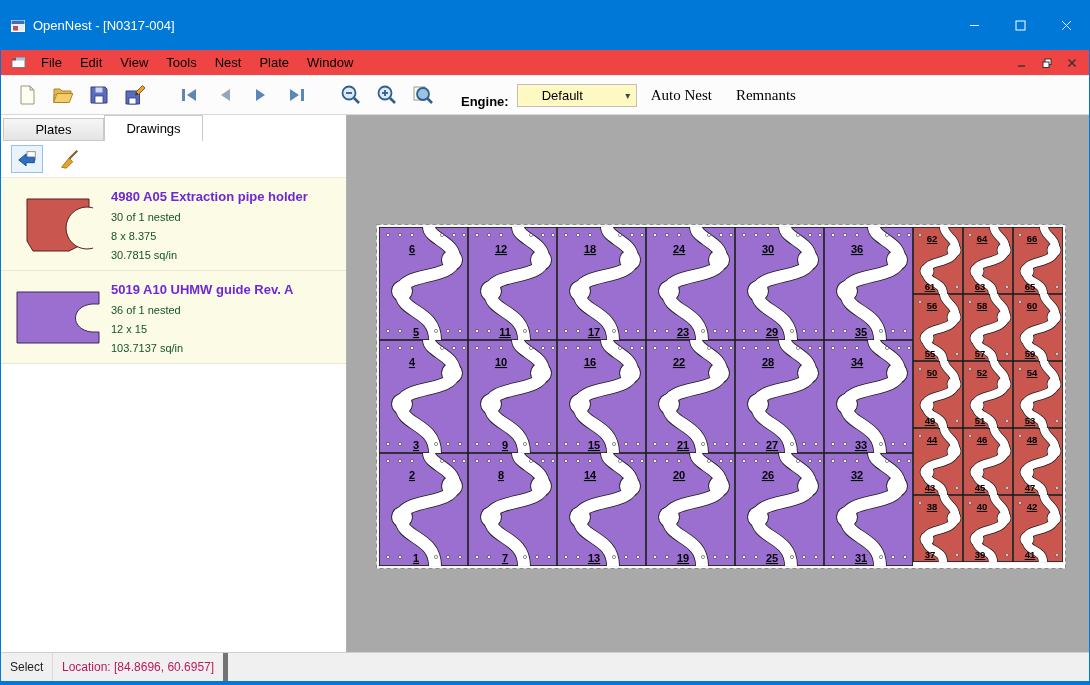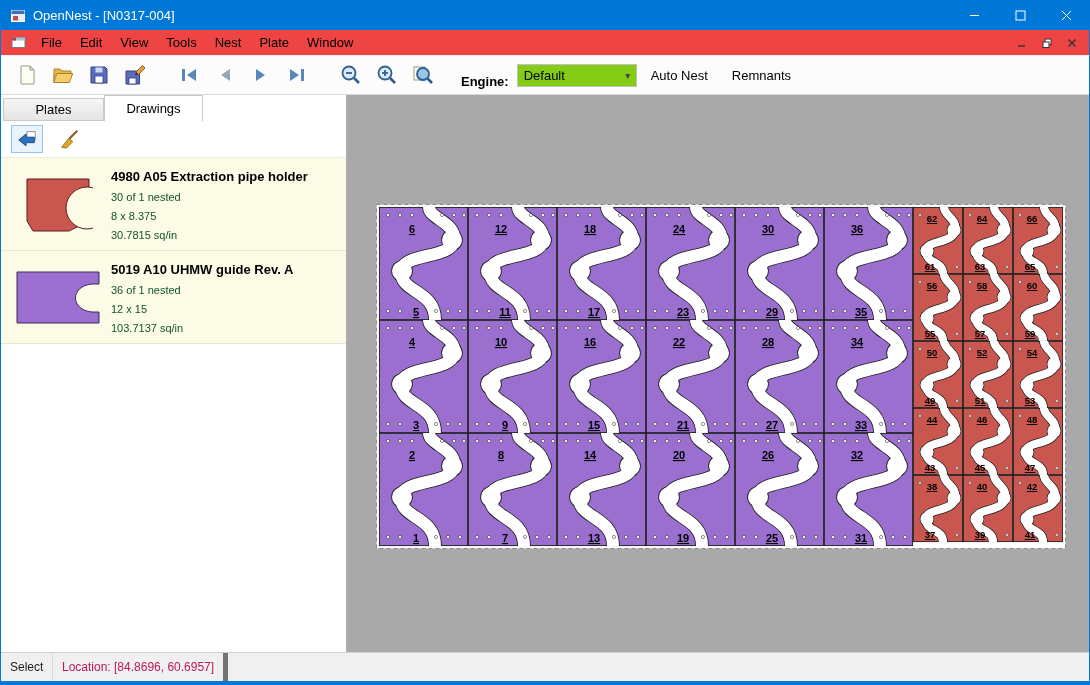--- a/index.html
+++ b/index.html
@@ -4,58 +4,58 @@
 <style>
   *{margin:0;padding:0;box-sizing:border-box}
   html,body{width:1090px;height:685px;overflow:hidden}
   body{font-family:"Liberation Sans","DejaVu Sans",sans-serif;font-size:13px;background:#fff}
   svg{display:block}
   svg text{font-family:"Liberation Sans","DejaVu Sans",sans-serif}
 
   .window{width:1090px;height:685px;border:1px solid #0078d7;border-bottom-width:4px;display:flex;flex-direction:column;background:#fff}
 
   
-  .titlebar{height:29px;background:#0078d7;display:flex;align-items:center;color:#fff;flex:0 0 auto}
+  .titlebar{height:49px;background:#0078d7;display:flex;align-items:center;color:#fff;flex:0 0 auto}
   .titlebar .app-icon{margin:0 7px 0 9px}
   .title-text{font-size:13px}
   .tb-buttons{margin-left:auto;display:flex;height:100%}
   .tb-btn{width:46px;height:100%;display:flex;align-items:center;justify-content:center}
 
   
   .menubar{height:26px;display:flex;align-items:center;background:#ef4444;border-bottom:1px solid #f0f0f0;flex:0 0 auto}
   .mdi-icon{margin:0 6px 0 10px}
   .menu-item{padding:5px 9px;cursor:default}
   .mdi-controls{margin-left:auto;display:flex;align-items:center;gap:3px;padding-right:6px}
   .mdi-btn{width:22px;height:19px;display:flex;align-items:center;justify-content:center}
 
   
   .toolbar{height:39px;display:flex;align-items:center;background:#fcfcfc;border-bottom:1px solid #d8d8d8;padding-left:8px;flex:0 0 auto}
   .tool-btn{width:36px;height:32px;display:flex;align-items:center;justify-content:center}
   .tool-sep{width:18px}
   .engine-label{font-weight:bold;margin:12px 8px 0 20px}
-  .combo{width:120px;height:23px;border:1px solid #c0c0c0;background:#84cc16;display:flex;align-items:center;padding-left:6px}
+  .combo{width:120px;height:23px;border:1px solid #c0c0c0;background:#fef9c3;display:flex;align-items:center;padding-left:24px}
   .combo .combo-value{flex:1}
   .combo .caret{width:16px;color:#444;font-size:10px;text-align:center}
-  .flat-btn{padding:6px 10px;margin-left:4px;background:transparent;border:none;font-size:13px;font-family:Liberation Sans, sans-serif;cursor:default}
+  .flat-btn{padding:6px 10px;margin-left:4px;background:transparent;border:none;font-size:15px;font-family:Liberation Serif, serif;cursor:default}
 
   
   .content{flex:1;display:flex;min-height:0}
   .left-panel{width:346px;background:#fff;border-right:1px solid #b0b0b0;display:flex;flex-direction:column;flex:0 0 auto}
   .tabstrip{height:26px;display:flex;align-items:flex-end;padding-left:2px;background:#fff;flex:0 0 auto}
   .tab{padding:0 10px;display:flex;align-items:center;justify-content:center;font-size:13px;cursor:default}
   .tab.inactive{width:101px;height:23px;background:linear-gradient(#f6f6f6,#e4e4e4);border:1px solid #c9c9c9}
   .tab.active{width:99px;height:26px;background:#fff;border:1px solid #c9c9c9;border-bottom:none}
   .panel-toolbar{height:36px;display:flex;align-items:center;gap:10px;padding-left:10px;flex:0 0 auto}
   .ptool-btn{width:32px;height:28px;display:flex;align-items:center;justify-content:center;background:transparent;border:none}
   .ptool-btn.framed{border:1px solid #98c0e8;background:#e9f3fc}
   .parts-list{flex:1;overflow:hidden;border-top:1px solid #ececda}
   .part-item{display:flex;background:#fbfbe6;border-bottom:1px solid #e8e8d0;padding:5px 4px}
   .part-thumb{width:106px;display:flex;align-items:center;justify-content:center;flex:0 0 auto}
   .part-info{padding-top:6px}
-  .part-name{font-size:13px;font-weight:bold;color:#000000;margin-bottom:4px}
+  .part-name{font-size:13px;font-weight:bold;color:#6d28d9;margin-bottom:4px}
   .part-sub{font-size:11px;color:#14532d;line-height:19px}
 
   .canvas{flex:1;position:relative;background:#a9a9a9;overflow:hidden}
   .plate{position:absolute;left:29px;top:109px;width:690px;height:345px}
 
   
   .statusbar{height:29px;background:#f0f0f0;border-top:1px solid #cfcfcf;display:flex;align-items:stretch;font-size:12px;flex:0 0 auto;color:#222}
   .sb-seg{display:flex;align-items:center;padding:0 9px;white-space:nowrap}
   .sb-mode{width:52px;border-right:1px solid #d8d8d8}
   .sb-loc{color:#be185d;border-right:5px solid #737373}

